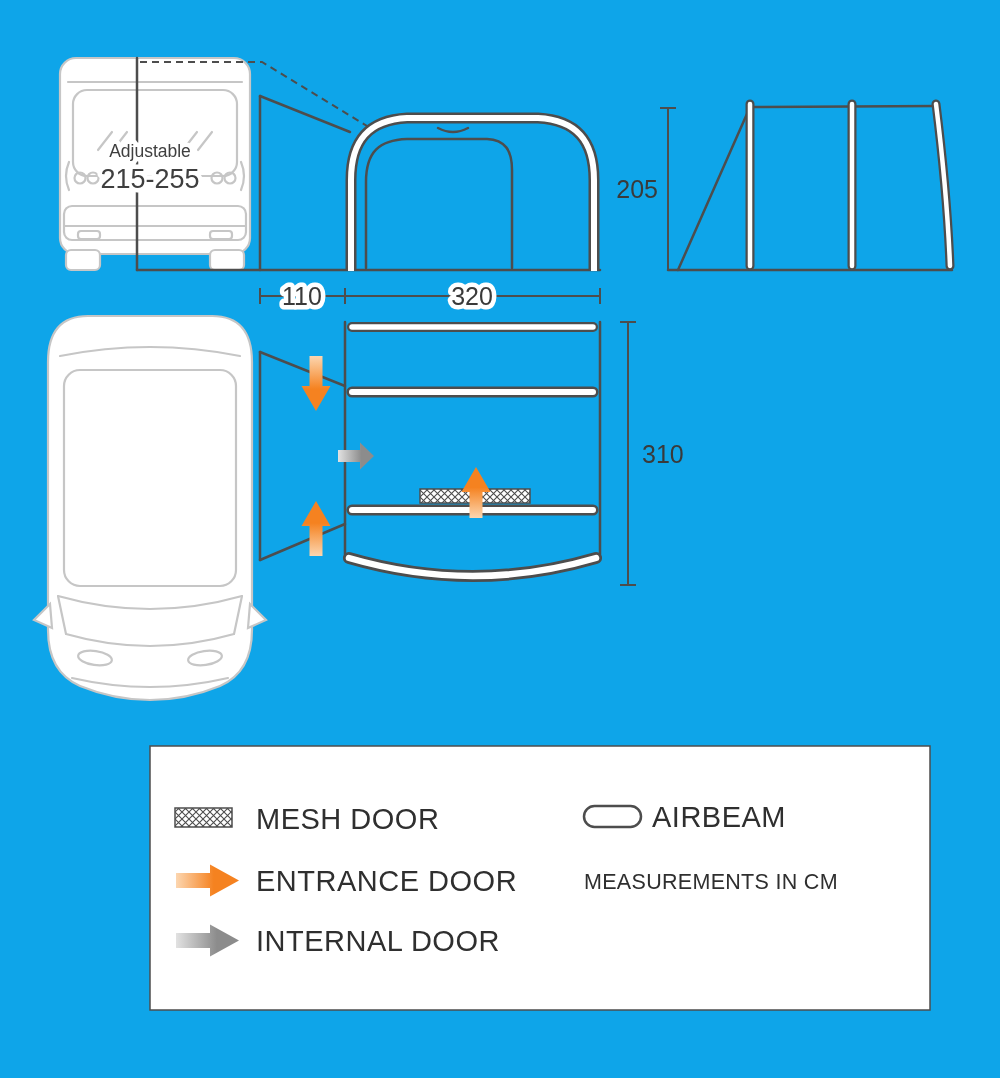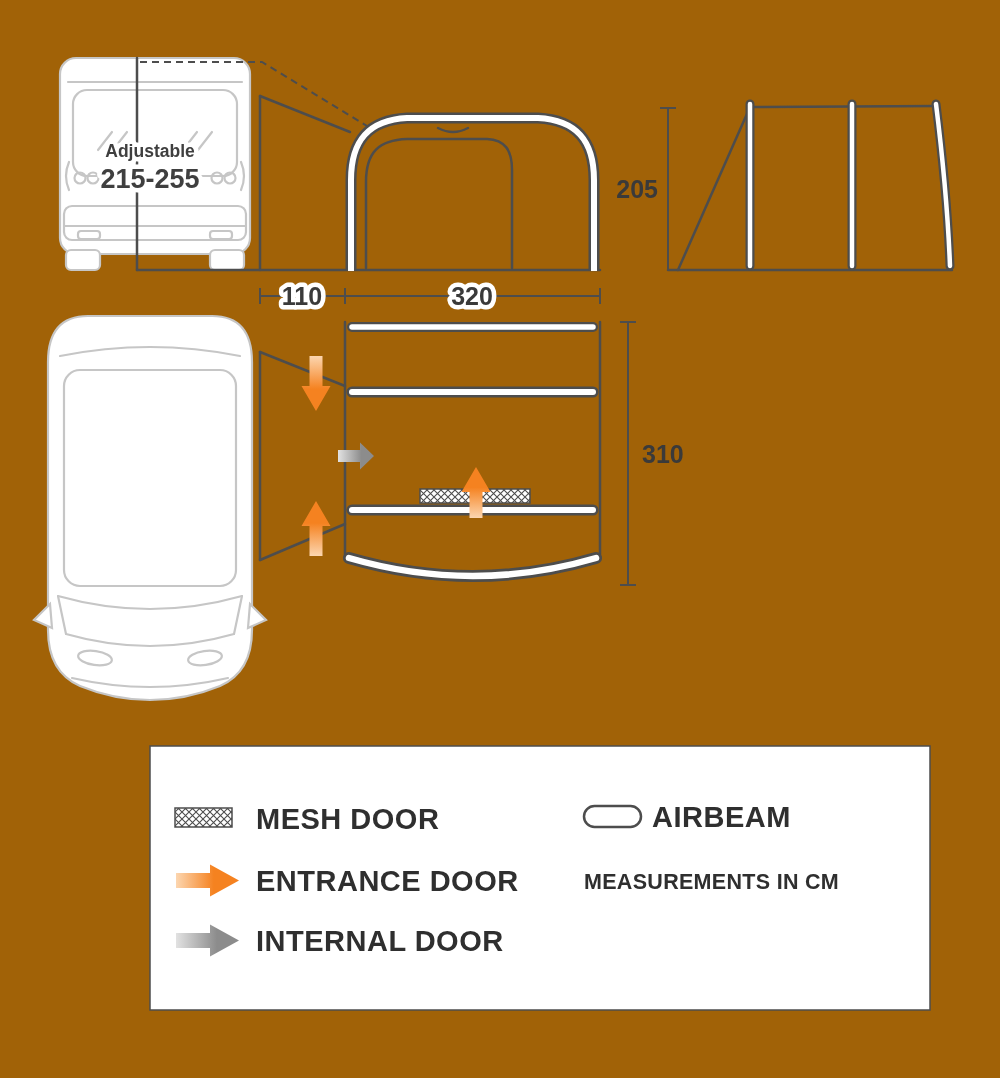--- a/index.html
+++ b/index.html
@@ -1,16 +1,16 @@
 <!DOCTYPE html>
 <html><head>
 <meta charset="utf-8">
 <style>
   html,body{margin:0;padding:0;background:#ffffff;}
-  .page{width:1000px;height:1078px;background:#a16207;position:relative;overflow:hidden;font-weight:bold;}
+  .page{width:1000px;height:1078px;background:#0ea5e9;position:relative;overflow:hidden;}
   svg{display:block;}
   svg text{font-family:"Liberation Sans","DejaVu Sans",sans-serif;fill:#3a3a3a;}
   .halo{paint-order:stroke;stroke:#ffffff;stroke-width:9px;stroke-linejoin:round;}
   .dk{stroke:#4d4d4d;fill:none;stroke-width:2.5;stroke-linecap:round;}
   .dkthin{stroke:#4d4d4d;fill:none;stroke-width:2;}
   .lt{stroke:#c6c6c6;fill:none;stroke-width:2.2;stroke-linecap:round;}
   .ltf{stroke:#c6c6c6;fill:#ffffff;stroke-width:2.2;}
   .dash{stroke:#4d4d4d;stroke-width:2;fill:none;stroke-dasharray:7 5;}
   .tube-o{stroke:#4d4d4d;fill:none;}
   .tube-i{stroke:#ffffff;fill:none;}

